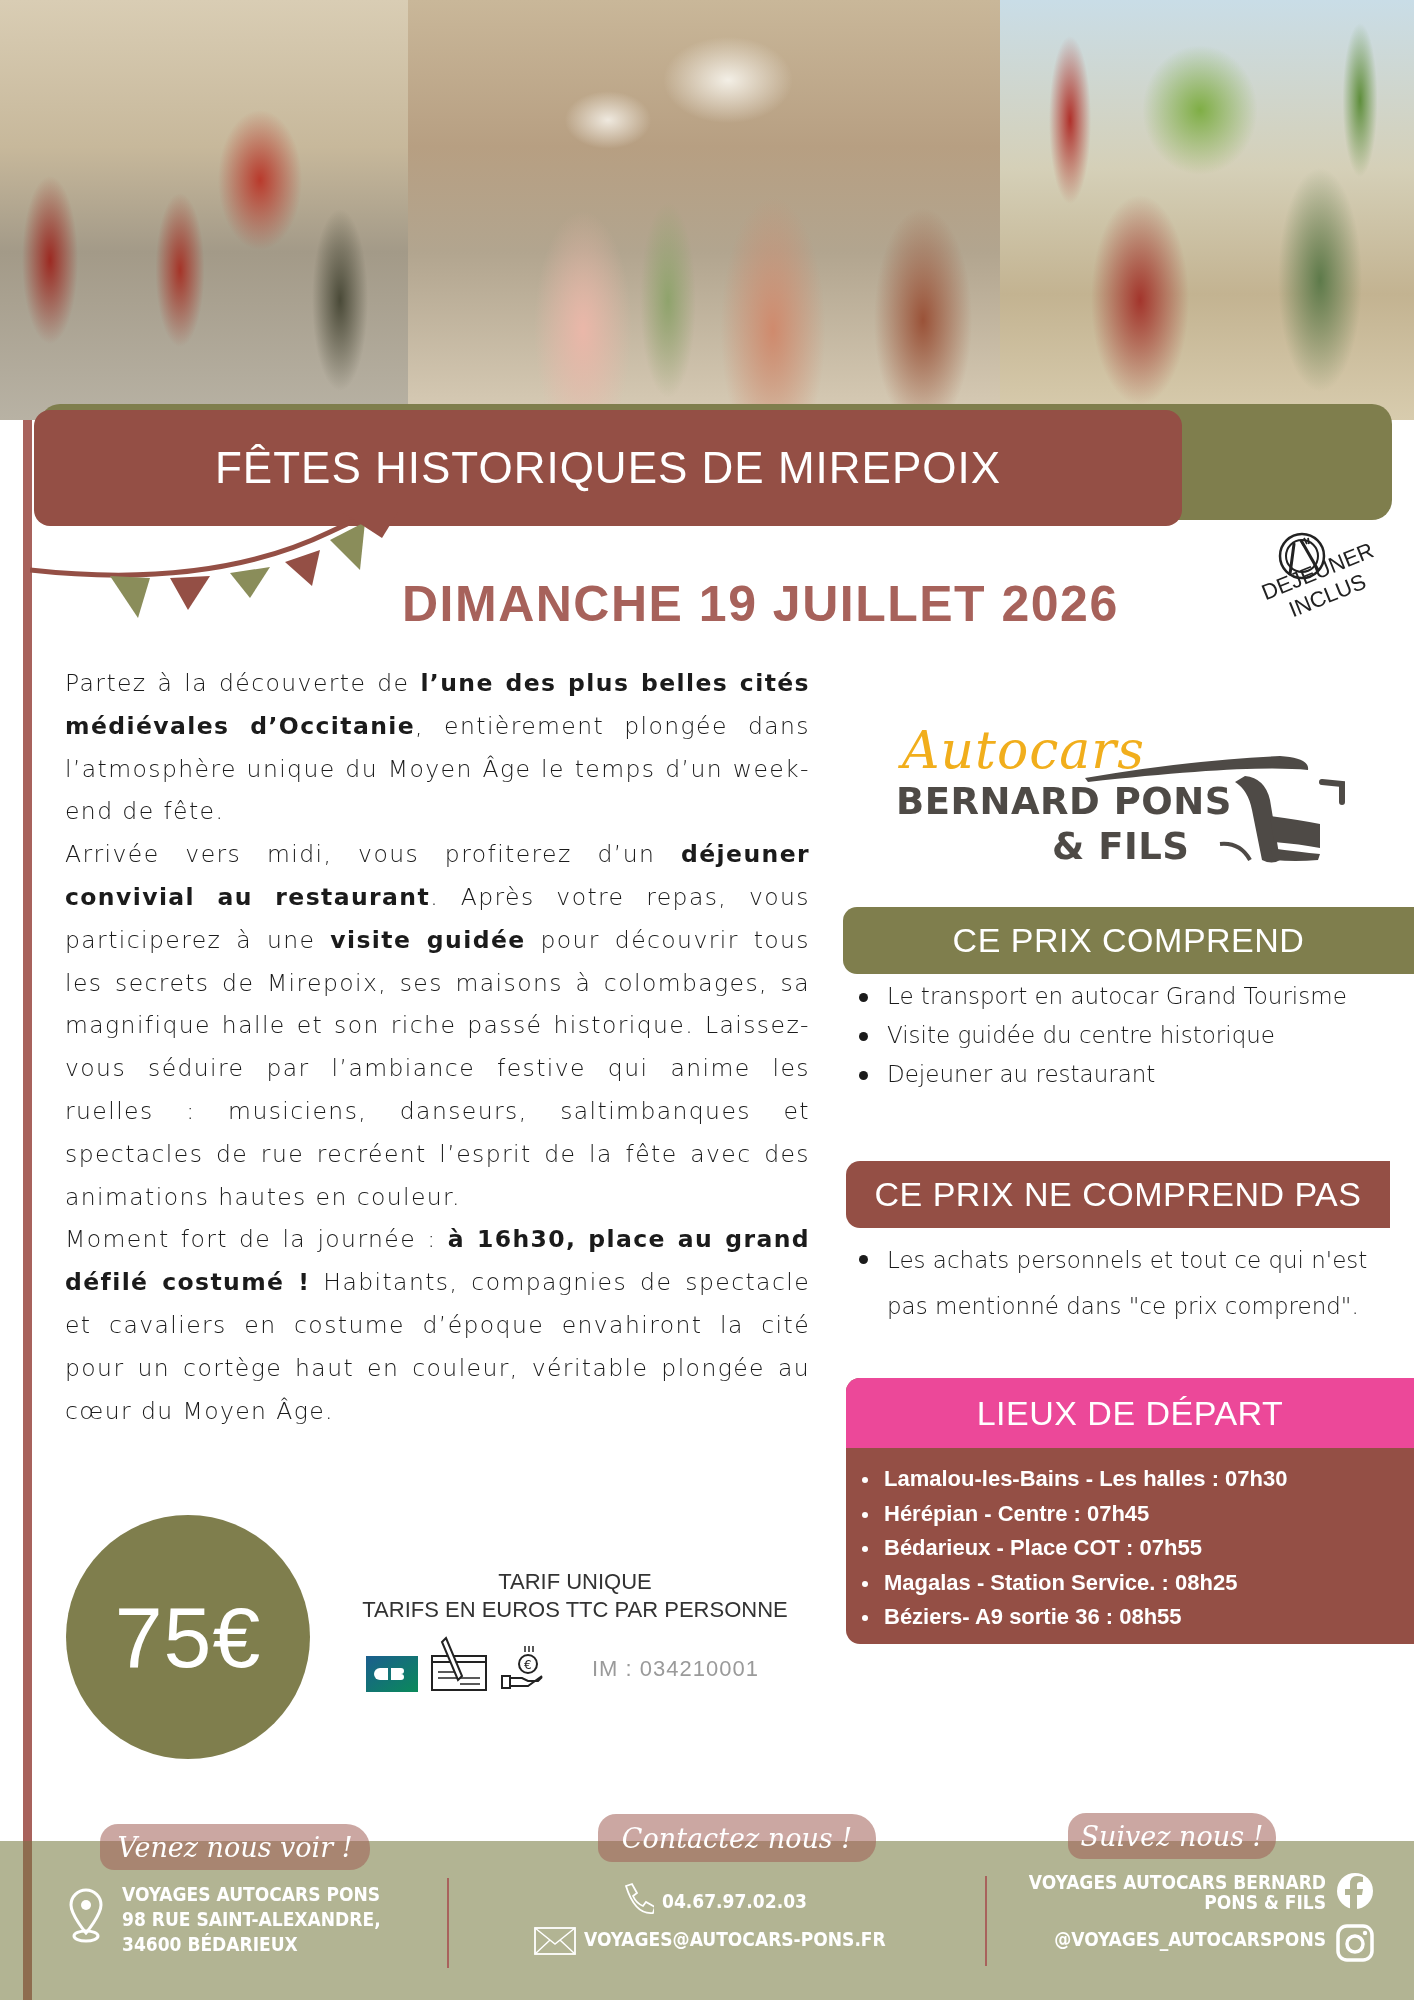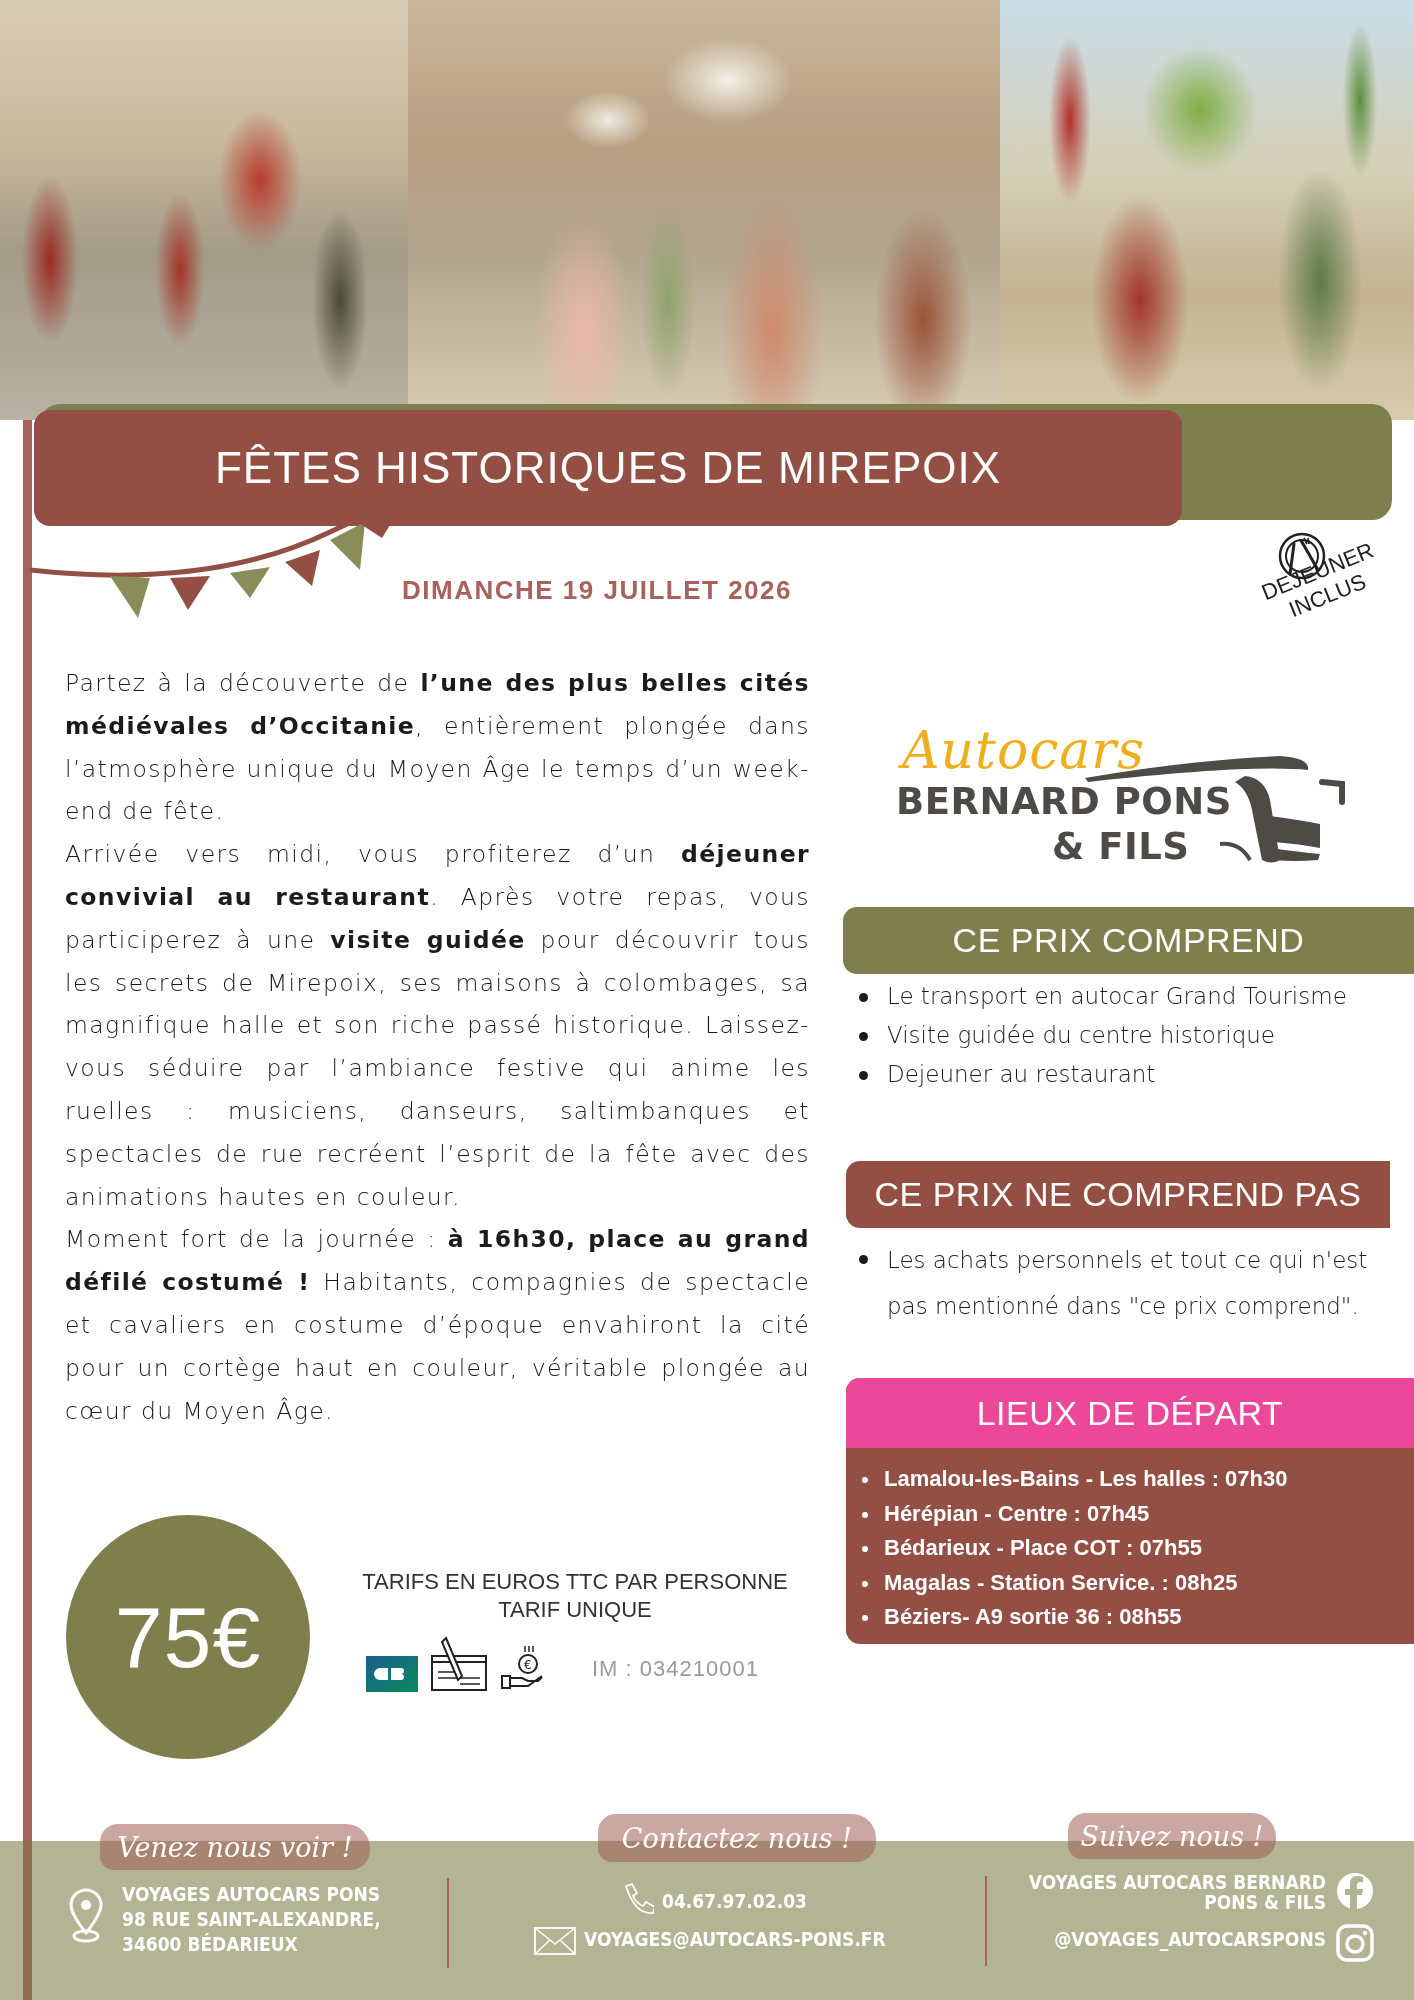--- a/index.html
+++ b/index.html
@@ -37,21 +37,21 @@
   
   .title-shadow { position: absolute; left: 40px; top: 404px; width: 1352px; height: 116px; background: #7f7e4d; border-radius: 20px; }
   .title-banner { position: absolute; left: 34px; top: 410px; width: 1148px; height: 116px; background: #944f45; border-radius: 16px;
       display: flex; align-items: center; justify-content: center; }
   .title-banner h1 { color: #ffffff; font-family: "Liberation Sans", sans-serif; font-weight: 400; font-size: 44px; letter-spacing: 1px; }
 
   
   .bunting { position: absolute; left: 30px; top: 510px; width: 450px; height: 120px; }
 
   
-  .date { position: absolute; left: 402px; top: 575px; color: #a7625b; font-size: 26px; font-weight: 700; letter-spacing: 1.5px; }
+  .date { position: absolute; left: 402px; top: 575px; color: #a7625b; font-size: 50px; font-weight: 700; letter-spacing: 1.5px; }
 
   
   .lunch-badge { position: absolute; left: 1238px; top: 528px; width: 150px; height: 140px; }
   .lunch-badge .label { position: absolute; left: 10px; top: 58px; transform: rotate(-22deg); transform-origin: left top;
       font-size: 22px; line-height: 26px; text-align: center; color: #222; width: 140px; }
 
   
   .body-text { position: absolute; left: 65px; top: 662px; width: 745px; font-family: "DejaVu Sans", sans-serif; font-size: 23.5px;
       line-height: 42.8px; text-align: justify; letter-spacing: 1.4px; color: #1b1b1b; font-weight: 300; }
   .body-text p { margin: 0; }
@@ -194,22 +194,22 @@
     <li>Lamalou-les-Bains - Les halles : 07h30</li>
     <li>Hérépian - Centre : 07h45</li>
     <li>Bédarieux - Place COT : 07h55</li>
     <li>Magalas - Station Service. : 08h25</li>
     <li>Béziers- A9 sortie 36  : 08h55</li>
   </ul>
 </div>
 
 <div class="price-circle">75€</div>
 <div class="tarif">
+  <div>TARIF UNIQUE</div>
   <div>TARIFS EN EUROS TTC PAR PERSONNE</div>
-  <div>TARIF UNIQUE</div>
 </div>
 <div class="payments">
   <svg width="52" height="36" viewBox="0 0 52 36">
     <defs>
         <linearGradient id="cbg" x1="0" y1="0" x2="1" y2="1">
           <stop offset="0" stop-color="#1b5e8e"></stop>
           <stop offset="1" stop-color="#0a8a5a"></stop>
         </linearGradient>
       </defs>
     <rect width="52" height="36" fill="url(#cbg)"></rect>

